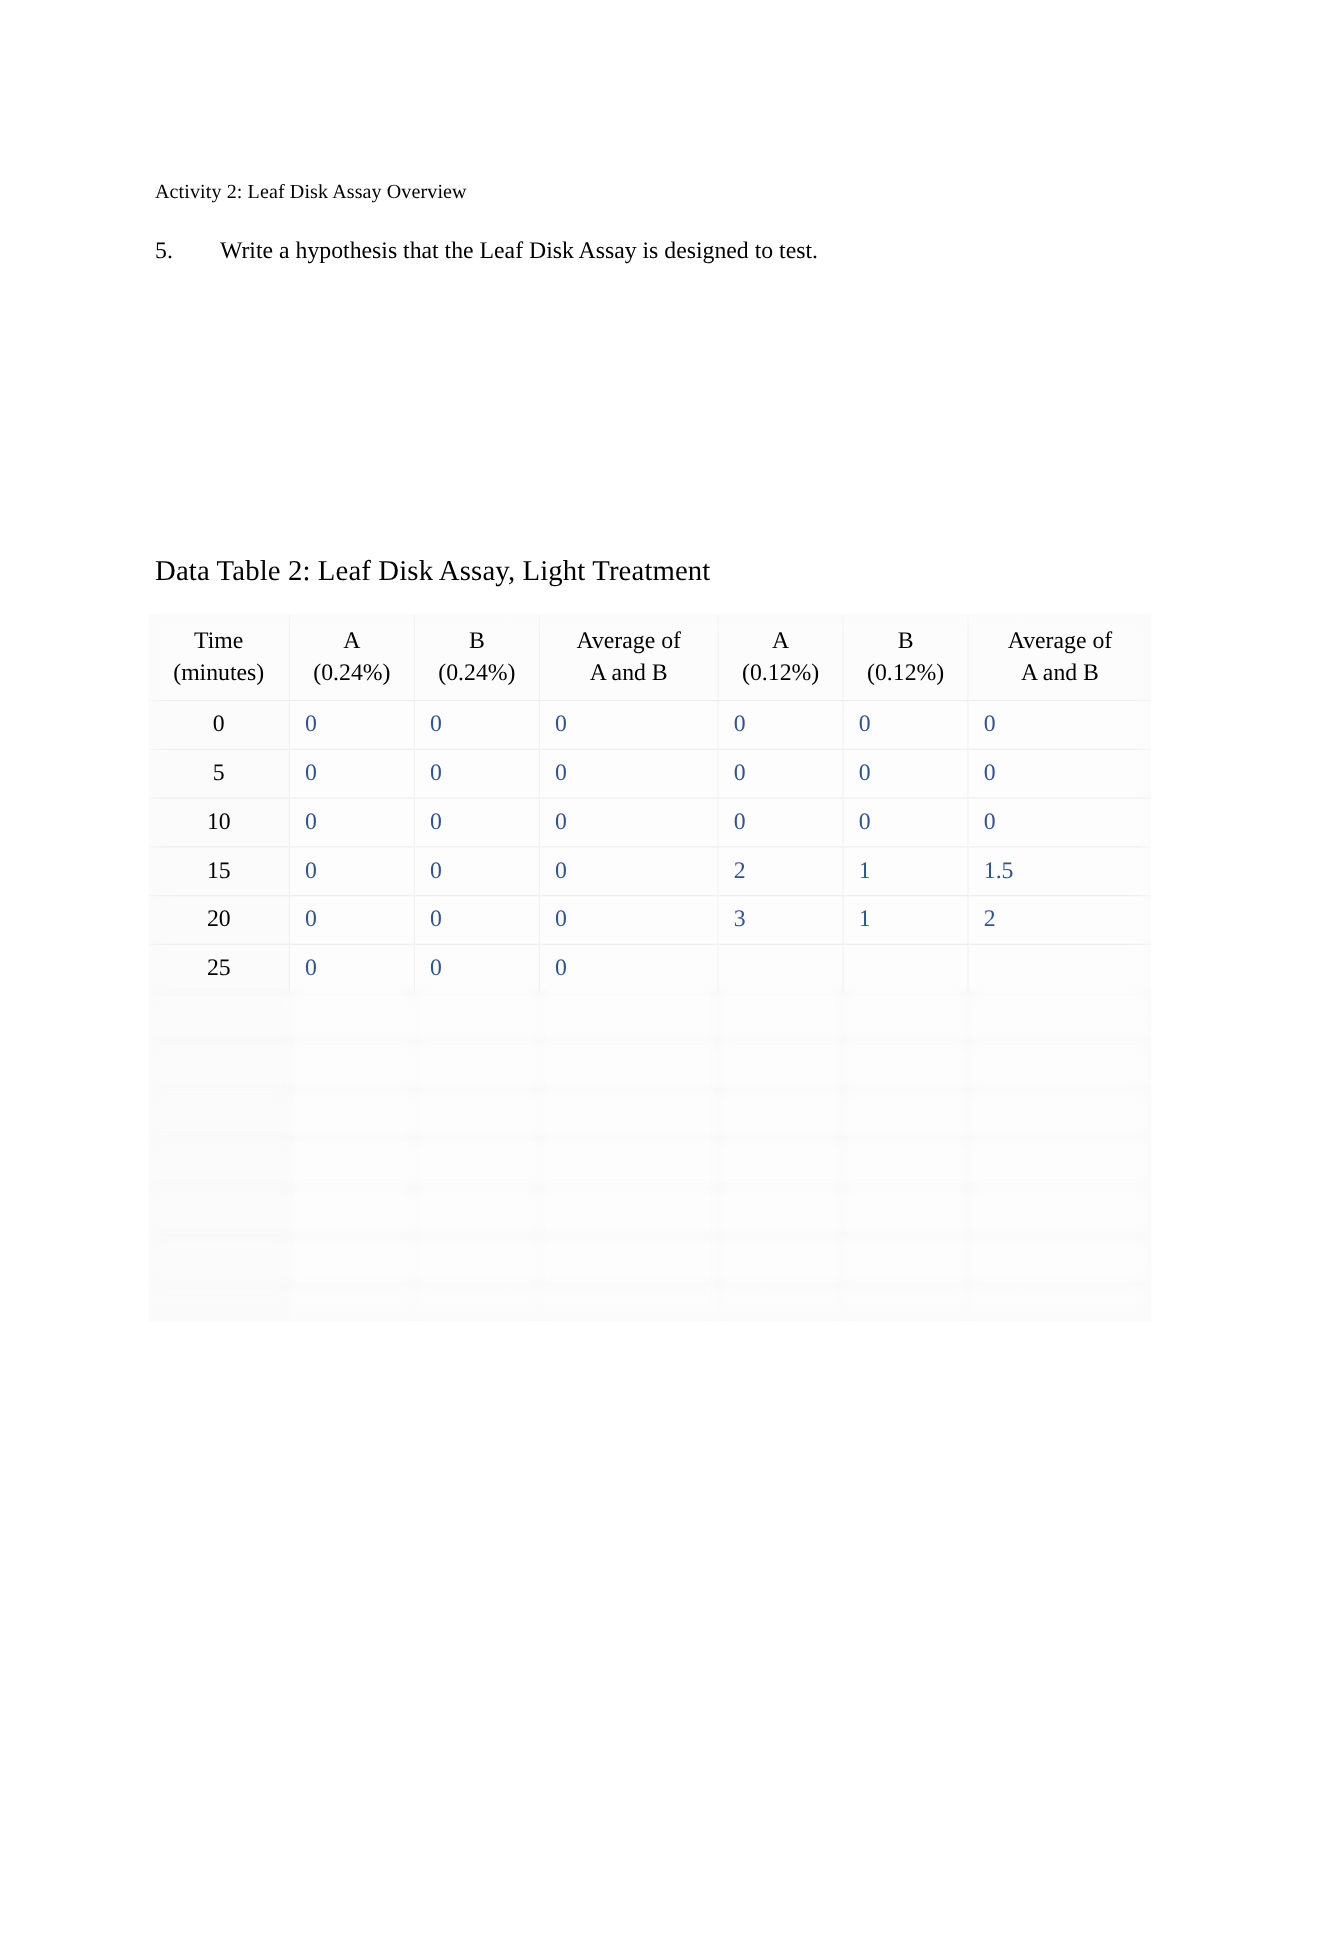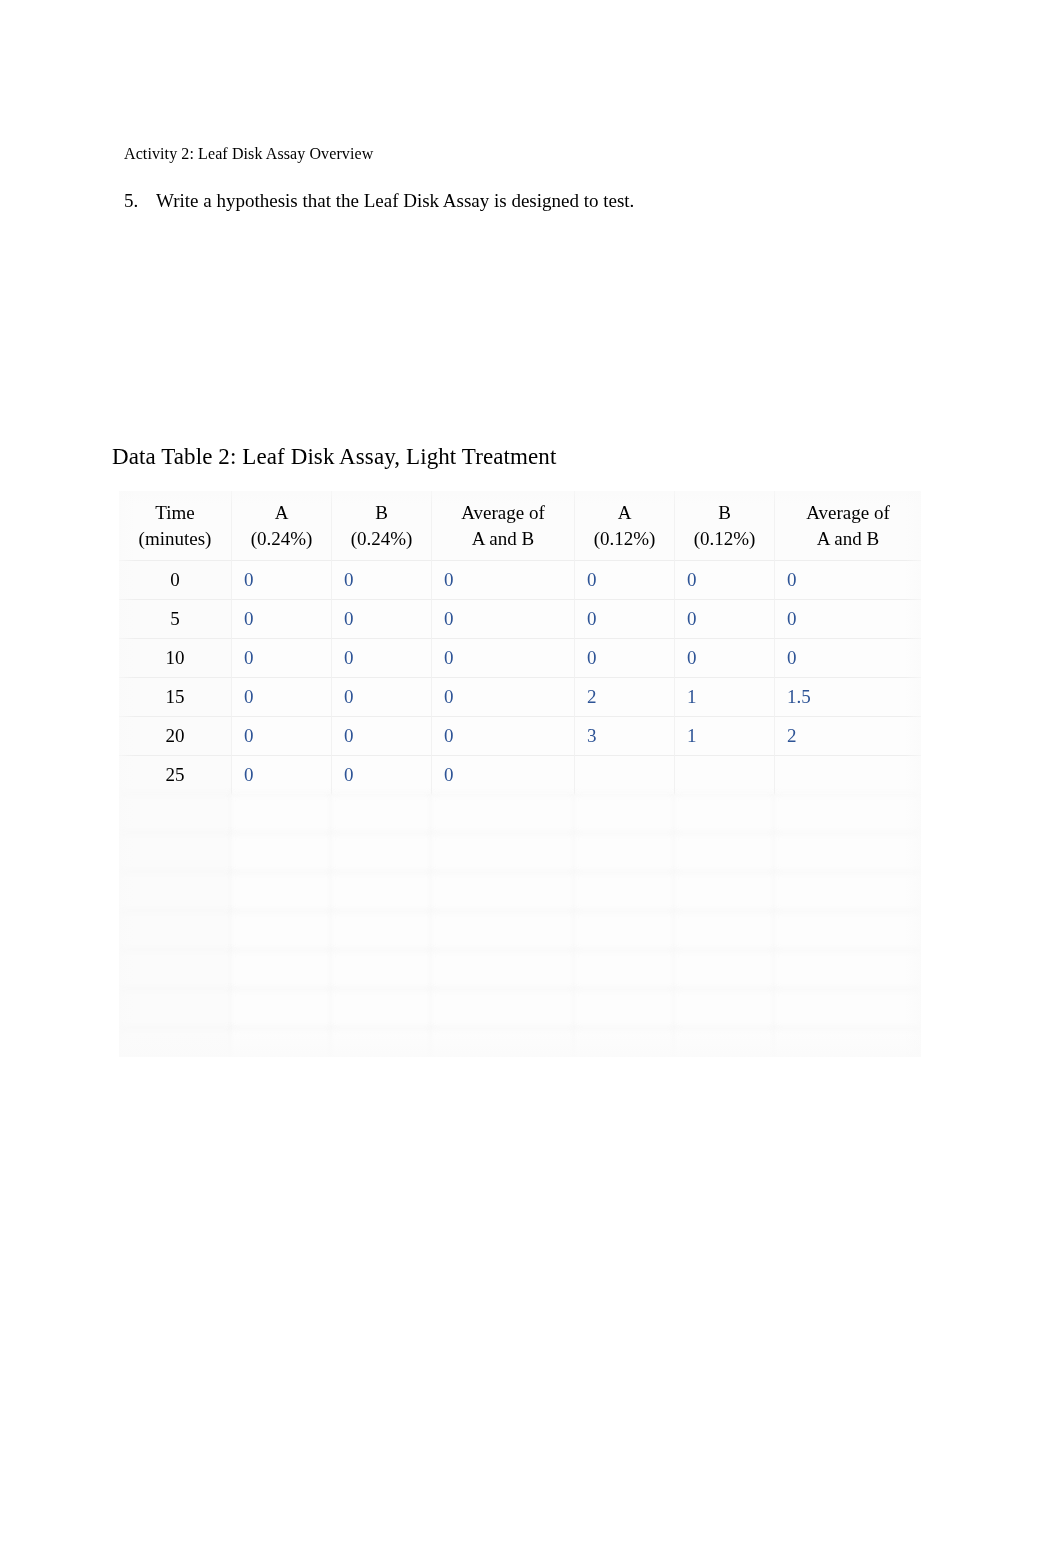--- a/index.html
+++ b/index.html
@@ -43,25 +43,26 @@
     line-height: 26px;
     display: flex;
     align-items: flex-start;
   }
   .q-num {
     width: 32px;
     flex: 0 0 32px;
   }
   .q-text {
     flex: 1 1 auto;
+    margin-left: 20px;
   }
 
   .h-datatable {
     position: absolute;
-    left: 112px;
+    left: 124px;
     top: 423px;
     font-size: 23px;
     line-height: 30px;
     font-weight: normal;
     letter-spacing: 0.1px;
     white-space: nowrap;
   }
 
   
   .table-wrap {

